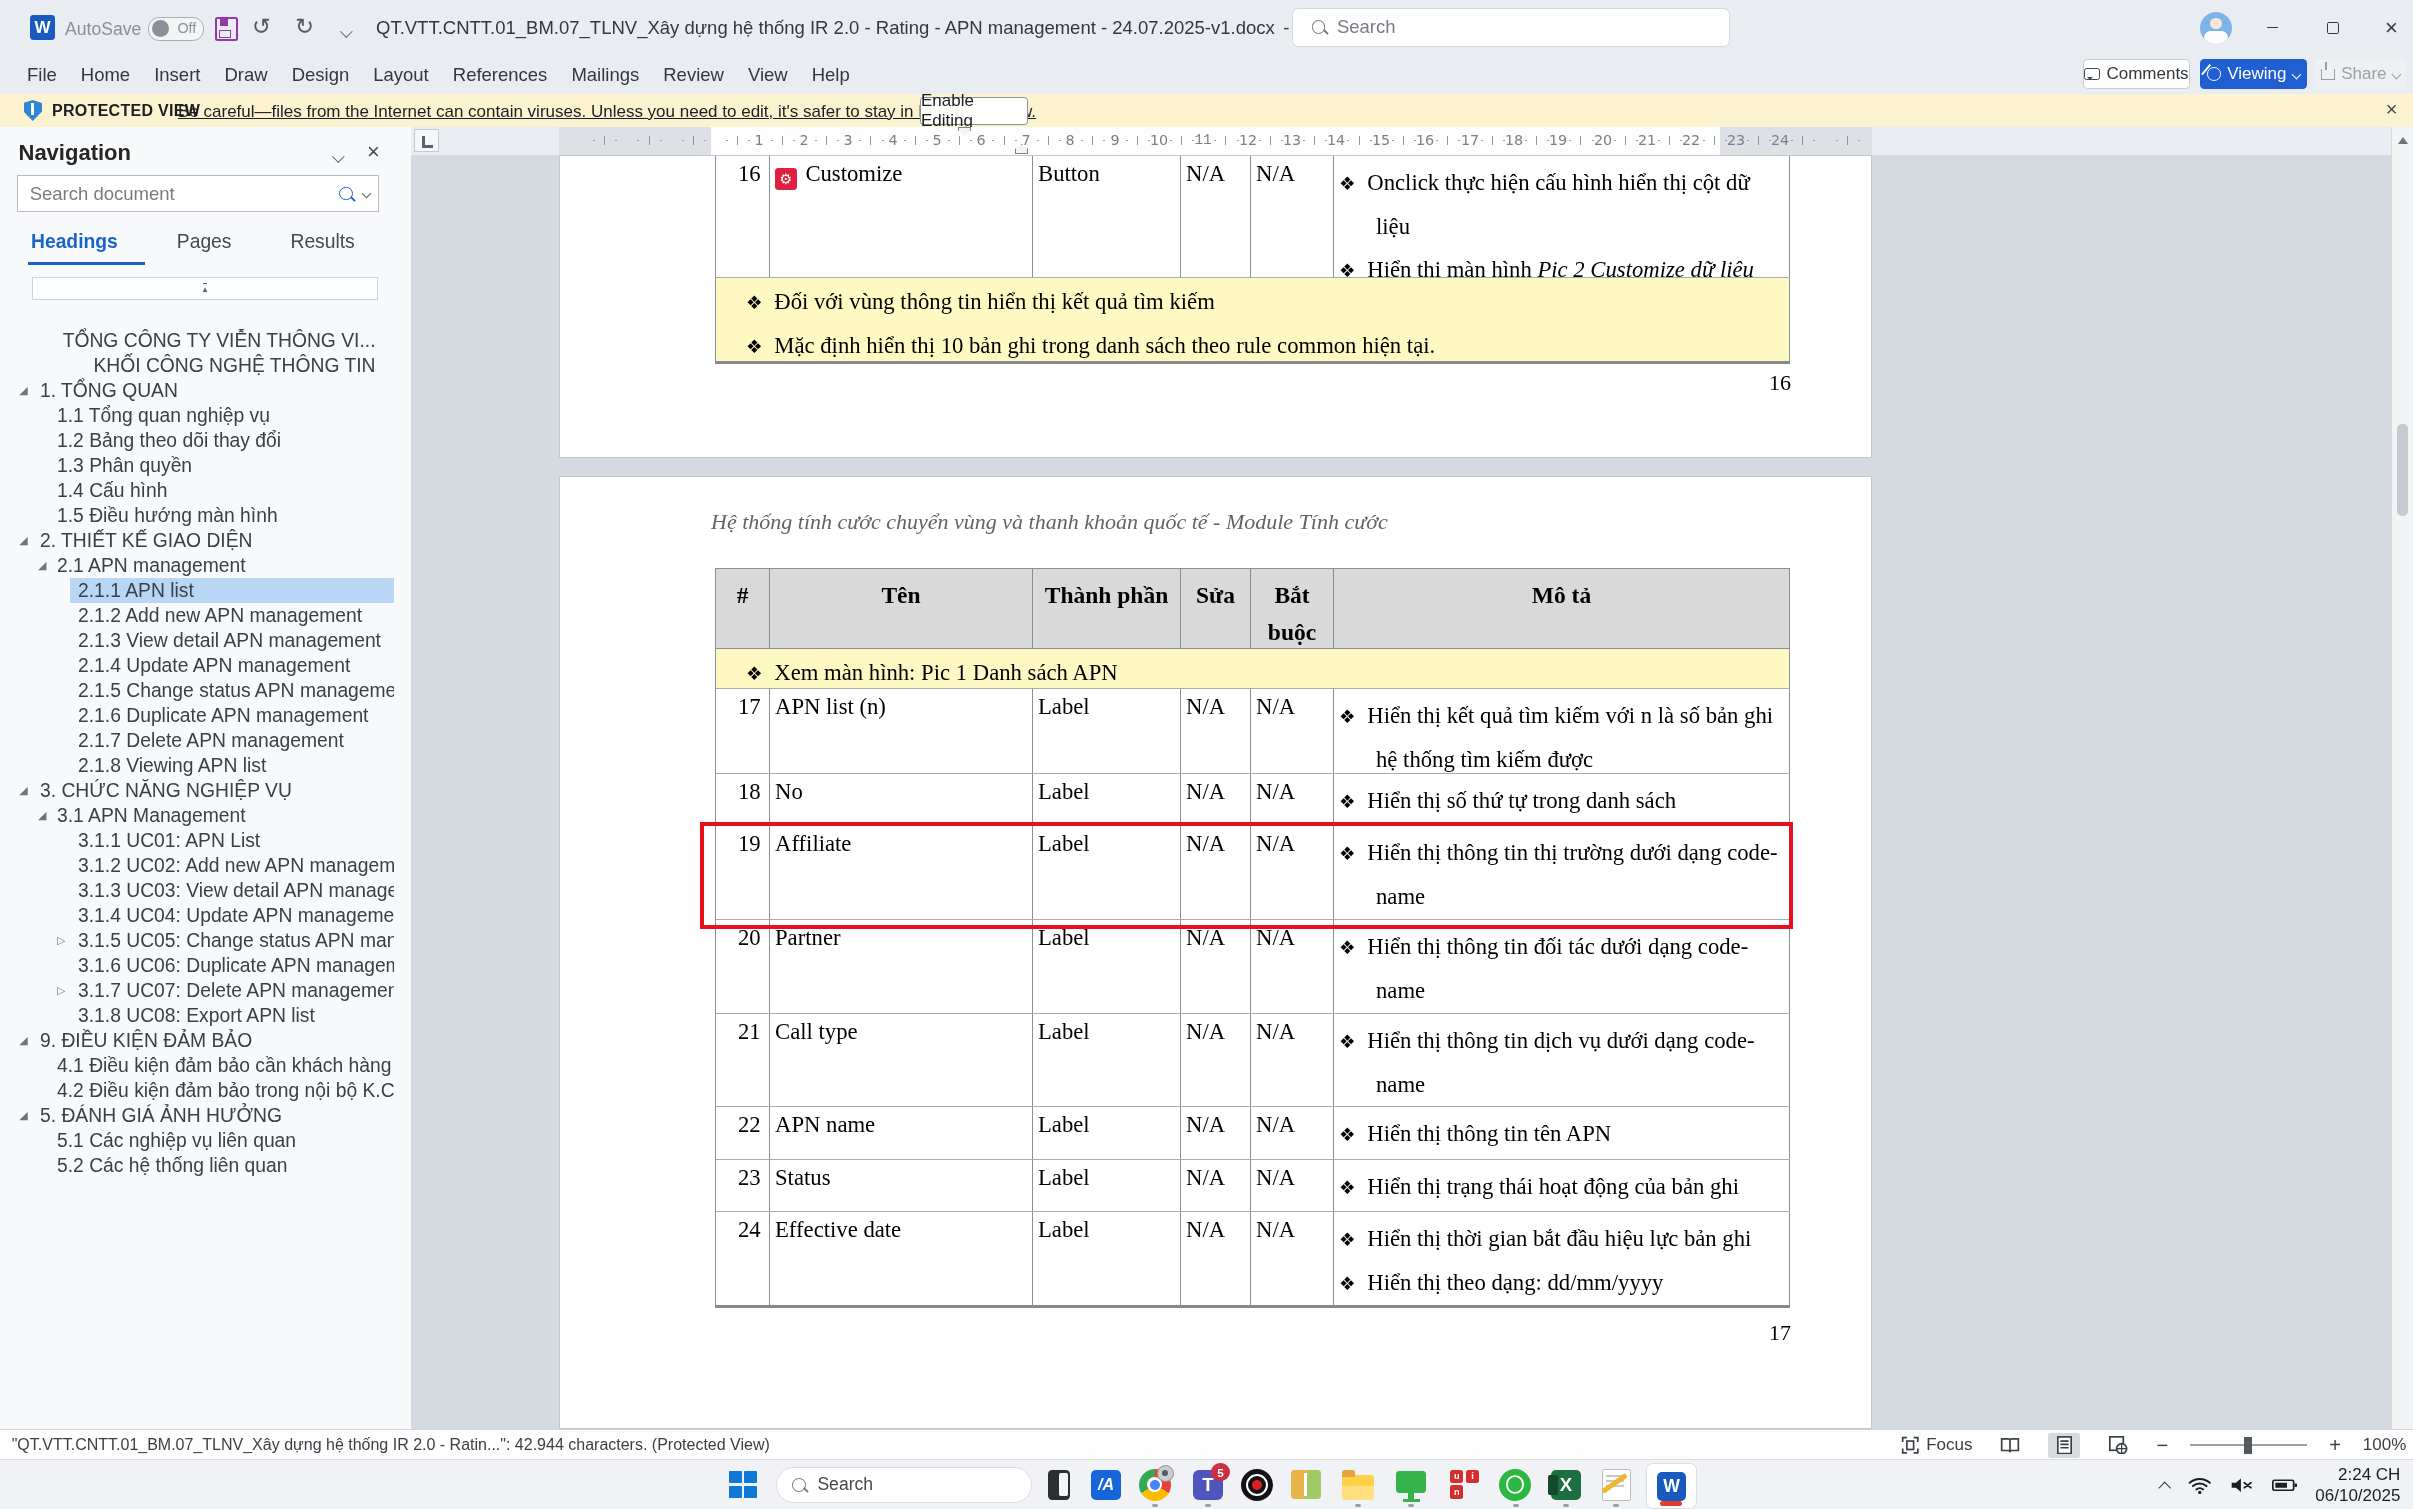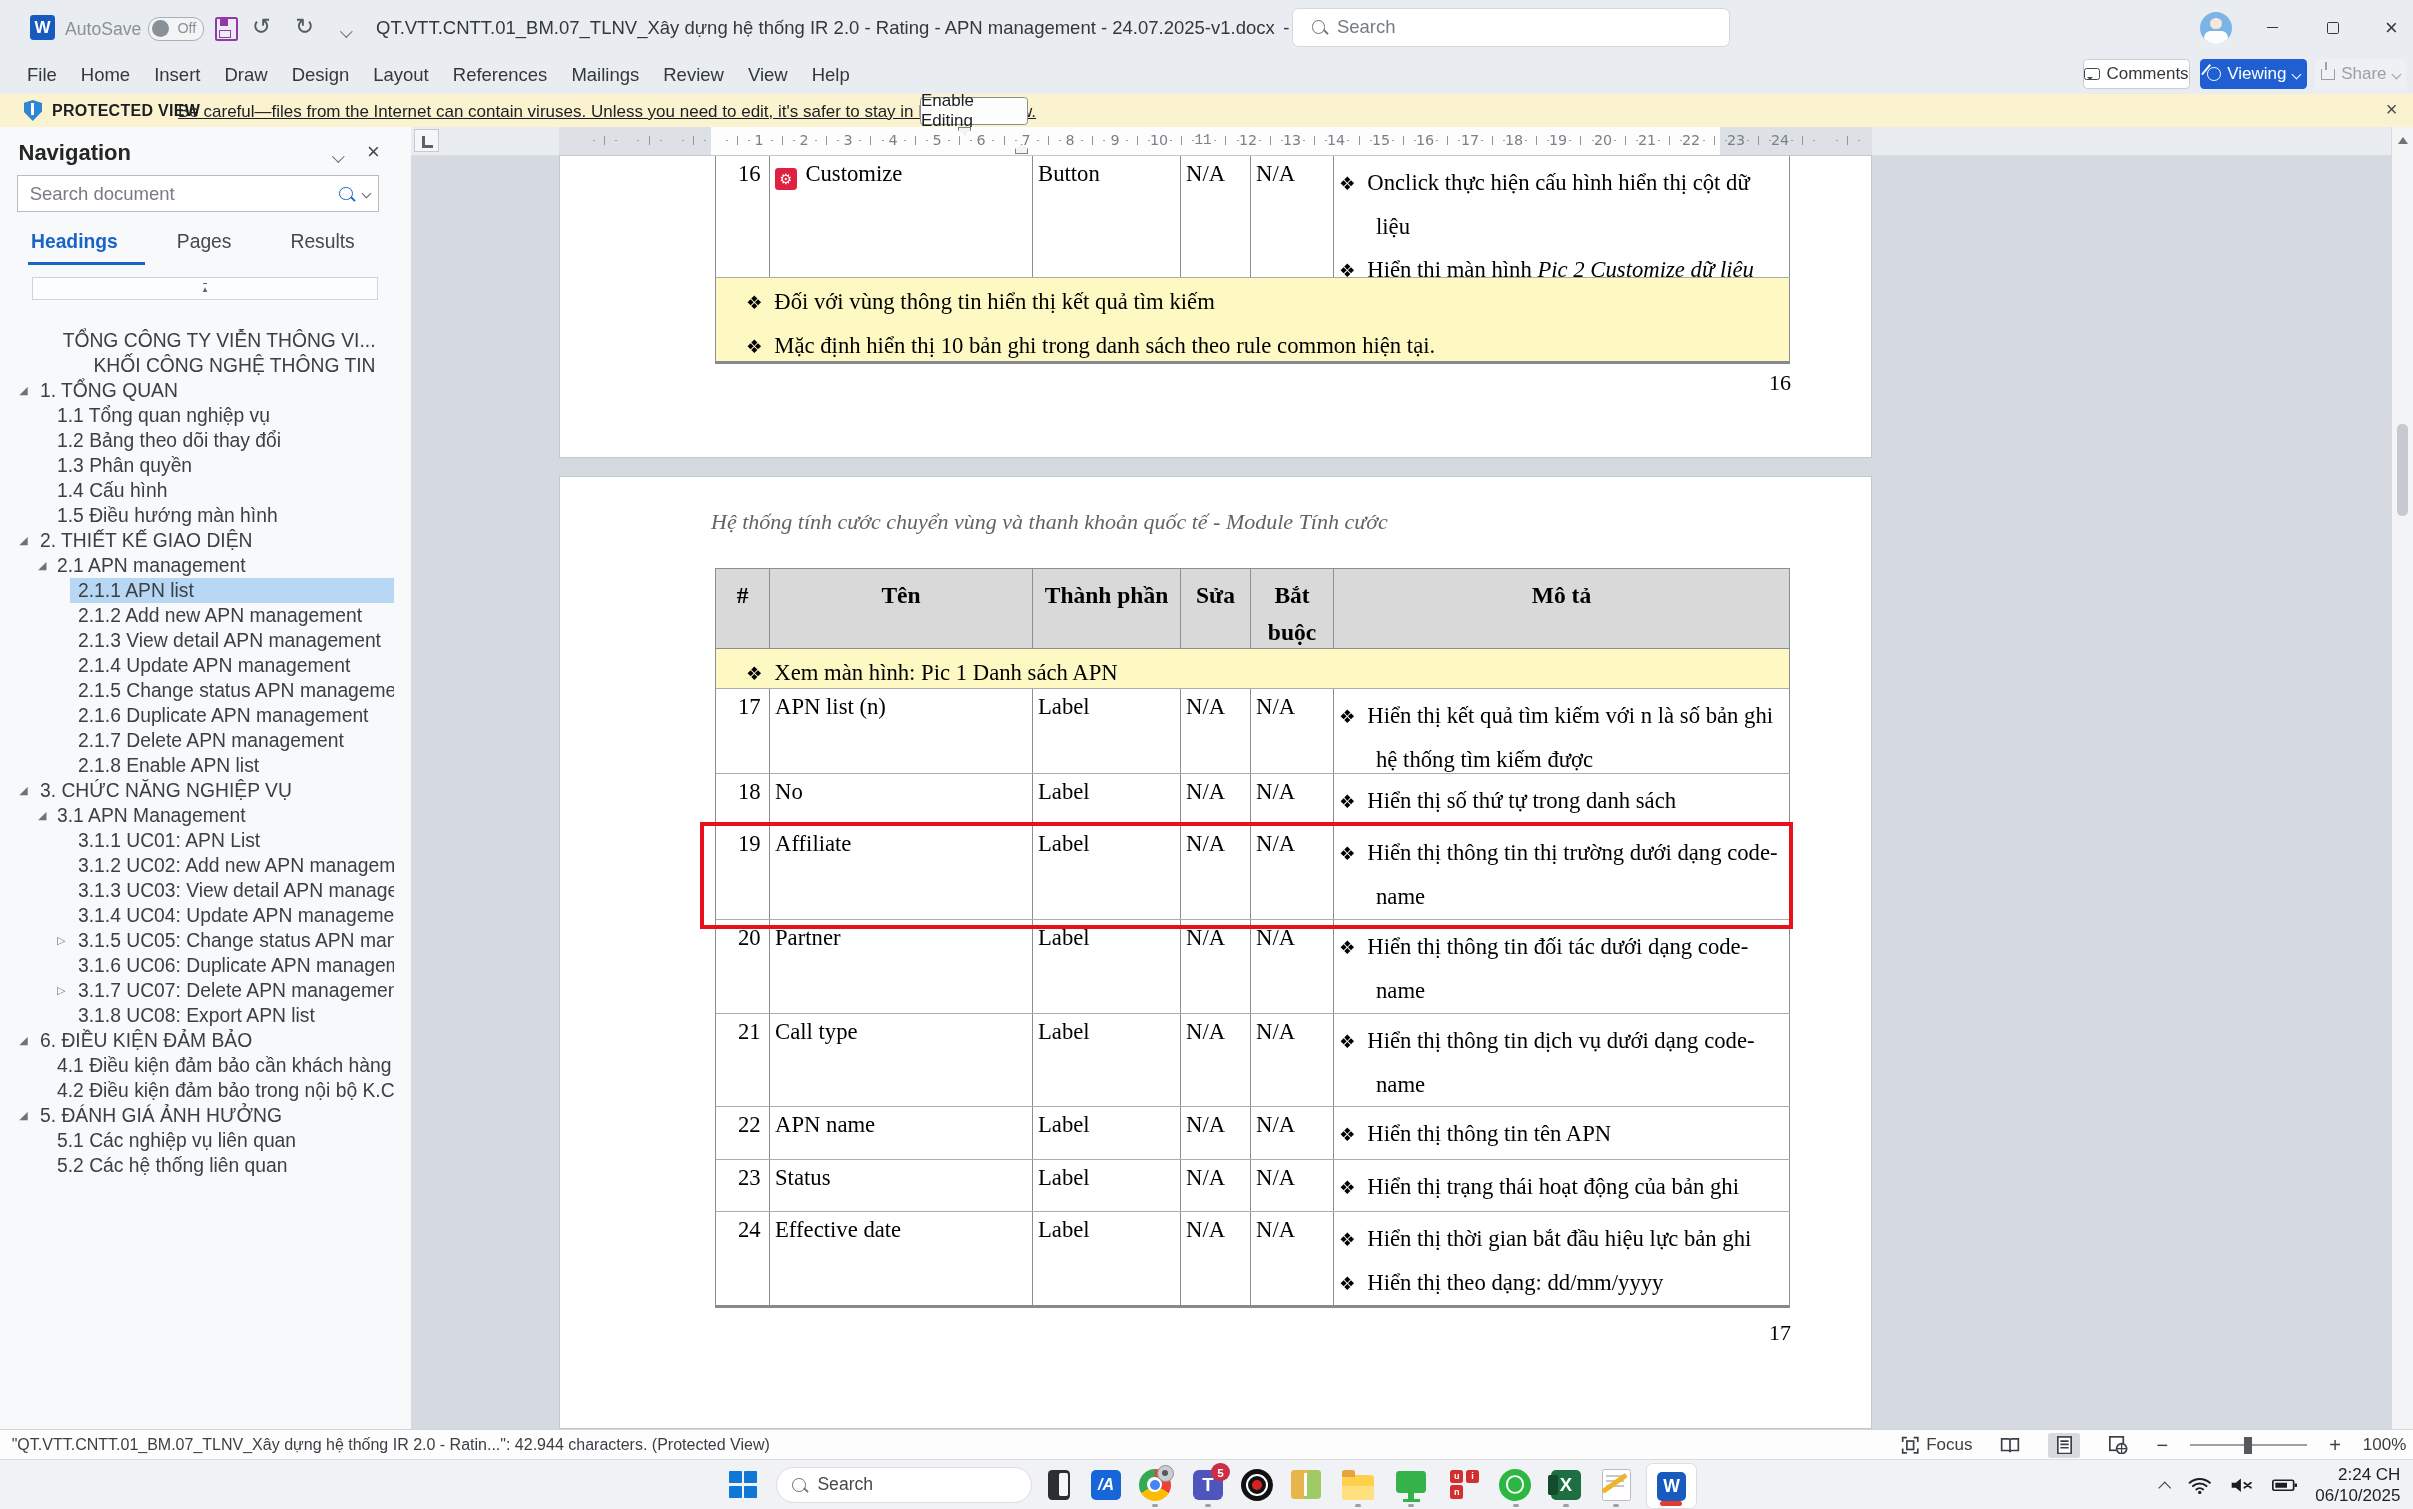--- a/index.html
+++ b/index.html
@@ -310,32 +310,32 @@
           <div class="nav-item lvl2"><span class="nav-label">1.5 Điều hướng màn hình</span></div>
           <div class="nav-item lvl1"><span class="arrow">◢</span><span class="nav-label">2. THIẾT KẾ GIAO DIỆN</span></div>
           <div class="nav-item lvl2"><span class="arrow">◢</span><span class="nav-label">2.1 APN management</span></div>
           <div class="nav-item lvl3 selected"><span class="nav-label">2.1.1 APN list</span></div>
           <div class="nav-item lvl3"><span class="nav-label">2.1.2 Add new APN management</span></div>
           <div class="nav-item lvl3"><span class="nav-label">2.1.3 View detail APN management</span></div>
           <div class="nav-item lvl3"><span class="nav-label">2.1.4 Update APN management</span></div>
           <div class="nav-item lvl3"><span class="nav-label">2.1.5 Change status APN management</span></div>
           <div class="nav-item lvl3"><span class="nav-label">2.1.6 Duplicate APN management</span></div>
           <div class="nav-item lvl3"><span class="nav-label">2.1.7 Delete APN management</span></div>
-          <div class="nav-item lvl3"><span class="nav-label">2.1.8 Enable APN list</span></div>
+          <div class="nav-item lvl3"><span class="nav-label">2.1.8 Viewing APN list</span></div>
           <div class="nav-item lvl1"><span class="arrow">◢</span><span class="nav-label">3. CHỨC NĂNG NGHIỆP VỤ</span></div>
           <div class="nav-item lvl2"><span class="arrow">◢</span><span class="nav-label">3.1  APN Management</span></div>
           <div class="nav-item lvl3"><span class="nav-label">3.1.1 UC01: APN List</span></div>
           <div class="nav-item lvl3"><span class="nav-label">3.1.2 UC02: Add new APN management</span></div>
           <div class="nav-item lvl3"><span class="nav-label">3.1.3 UC03: View detail APN management</span></div>
           <div class="nav-item lvl3"><span class="nav-label">3.1.4 UC04: Update APN management</span></div>
           <div class="nav-item lvl3"><span class="arrow">▷</span><span class="nav-label">3.1.5 UC05: Change status APN management</span></div>
           <div class="nav-item lvl3"><span class="nav-label">3.1.6 UC06: Duplicate APN management</span></div>
           <div class="nav-item lvl3"><span class="arrow">▷</span><span class="nav-label">3.1.7 UC07: Delete APN management</span></div>
           <div class="nav-item lvl3"><span class="nav-label">3.1.8 UC08: Export APN list</span></div>
-          <div class="nav-item lvl1"><span class="arrow">◢</span><span class="nav-label">6. ĐIỀU KIỆN ĐẢM BẢO</span></div>
+          <div class="nav-item lvl1"><span class="arrow">◢</span><span class="nav-label">9. ĐIỀU KIỆN ĐẢM BẢO</span></div>
           <div class="nav-item lvl2"><span class="nav-label">4.1 Điều kiện đảm bảo cần khách hàng đảm bảo</span></div>
           <div class="nav-item lvl2"><span class="nav-label">4.2  Điều kiện đảm bảo trong nội bộ K.CNTT</span></div>
           <div class="nav-item lvl1"><span class="arrow">◢</span><span class="nav-label">5. ĐÁNH GIÁ ẢNH HƯỞNG</span></div>
           <div class="nav-item lvl2"><span class="nav-label">5.1 Các nghiệp vụ liên quan</span></div>
           <div class="nav-item lvl2"><span class="nav-label">5.2 Các hệ thống liên quan</span></div>
         </div>
     </div>
 
     <div class="canvas">
       <div class="ruler">

